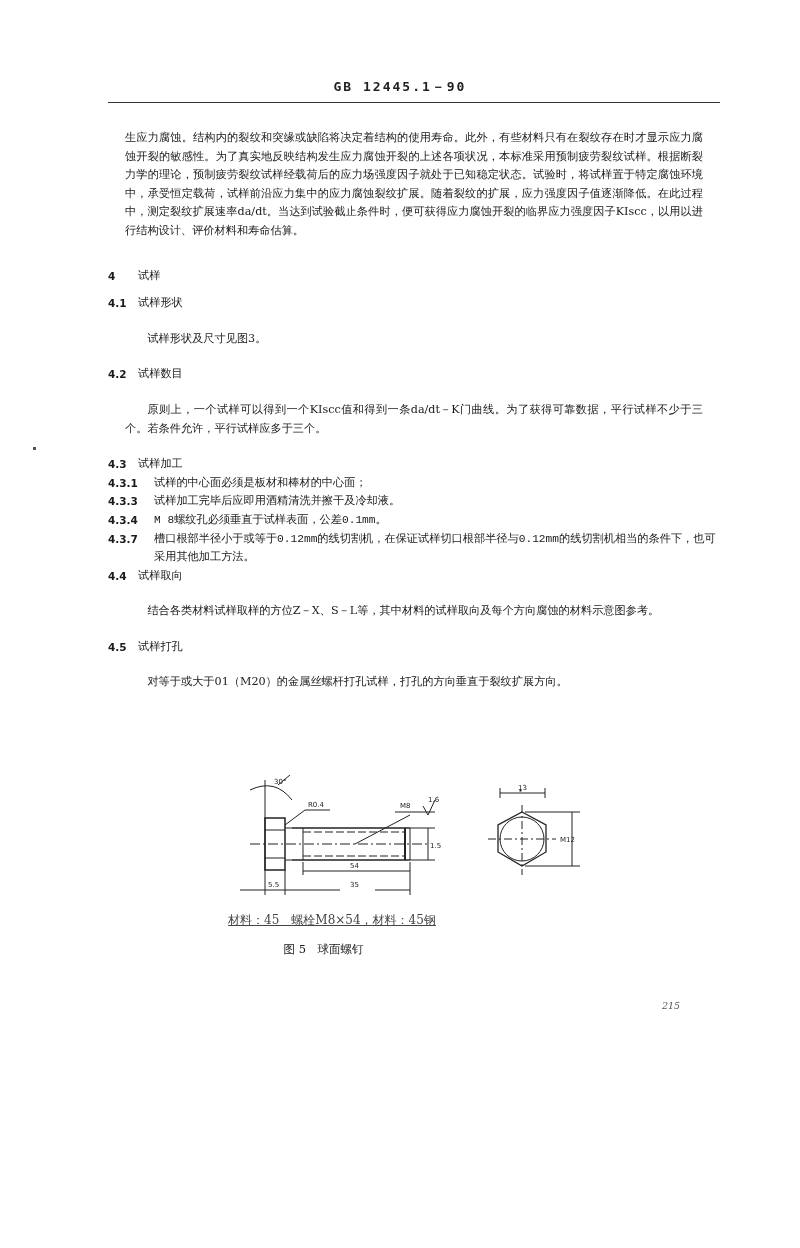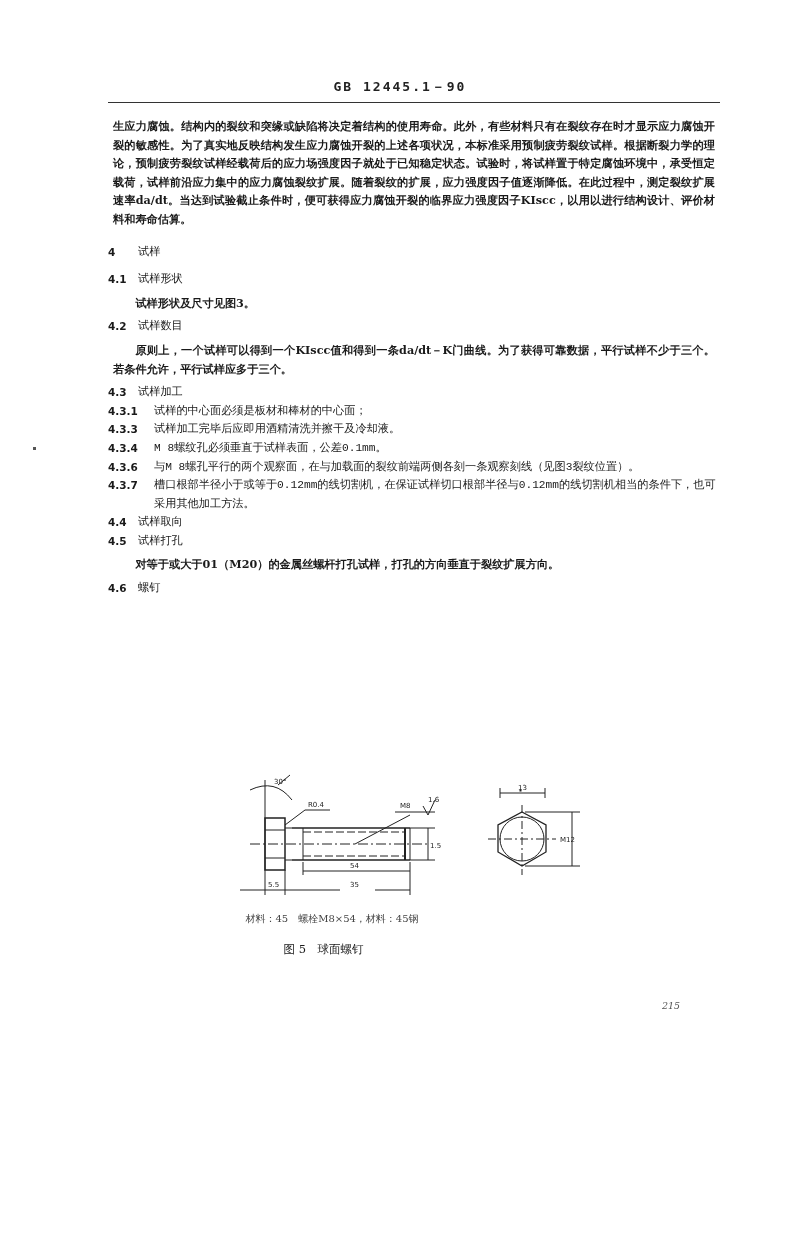--- a/index.html
+++ b/index.html
@@ -1,29 +1,29 @@
 <!DOCTYPE html>
 <html><head>
 <meta charset="utf-8">
 <style>
   html,body{margin:0;padding:0;background:#ffffff;}
   body{width:800px;height:1248px;position:relative;overflow:hidden;font-family:"DejaVu Serif","Liberation Serif",serif;color:#1a1a1a;}
   .page{position:absolute;left:0;top:0;width:800px;height:1248px;padding-left:12px;}
   .header{position:absolute;left:0;top:78px;width:800px;text-align:center;font-family:"DejaVu Sans Mono","Liberation Mono",monospace;font-size:13px;font-weight:bold;letter-spacing:2px;color:#222;}
   .rule{position:absolute;left:108px;top:102px;width:612px;height:1px;background:#333;}
   .body-text{position:absolute;left:108px;top:112px;width:612px;font-size:11.2px;line-height:18.6px;}
-  .para{margin:5px;text-align:justify;text-justify:inter-ideograph;font-weight:bold;}
+  .para{margin:17px;text-align:justify;text-justify:inter-ideograph;}
   .indent{text-indent:2em;}
   .sec{margin:0;display:flex;}
   .sec .num{display:inline-block;min-width:46px;font-family:"DejaVu Sans","Liberation Sans",sans-serif;font-weight:bold;font-size:10.5px;}
   .sec.lvl1 .num{min-width:30px;}
   .sec .ttl{font-weight:normal;font-family:Liberation Mono, monospace;}
   .gap{height:9px;}
   .figure{position:absolute;left:230px;top:770px;width:380px;height:140px;}
-  .fig-note{position:absolute;left:0;top:912px;width:664px;text-align:center;font-size:10px;color:#444;}
+  .fig-note{position:absolute;left:0;top:912px;width:664px;text-align:center;font-size:12px;color:#444;text-decoration:underline;}
   .fig-caption{position:absolute;left:0;top:942px;width:647px;text-align:center;font-size:11.5px;}
   .page-no{position:absolute;left:662px;top:1000px;font-size:9.5px;color:#555;font-style:italic;}
   .mark{position:absolute;left:33px;top:447px;width:3px;height:3px;background:#555;}
 </style>
 </head>
 <body>
 
 <div class="page">
 
   <div class="header">GB 12445.1－90</div>
@@ -62,43 +62,36 @@
     </p>
     <p class="sec">
       <span class="num">4.3.3</span>
       <span class="ttl">试样加工完毕后应即用酒精清洗并擦干及冷却液。</span>
     </p>
     <p class="sec">
       <span class="num">4.3.4</span>
       <span class="ttl">M 8螺纹孔必须垂直于试样表面，公差0.1mm。</span>
     </p>
     <p class="sec">
-      <span class="num">4.3.6</span>
-      <span class="ttl">与M 8螺孔平行的两个观察面，在与加载面的裂纹前端两侧各刻一条观察刻线（见图3裂纹位置）。</span>
-    </p>
-    <p class="sec">
       <span class="num">4.3.7</span>
       <span class="ttl">槽口根部半径小于或等于0.12mm的线切割机，在保证试样切口根部半径与0.12mm的线切割机相当的条件下，也可采用其他加工方法。</span>
     </p>
 
     <p class="sec lvl1">
       <span class="num">4.4</span>
       <span class="ttl">试样取向</span>
     </p>
+    <p class="para indent">结合各类材料试样取样的方位Z－X、S－L等，其中材料的试样取向及每个方向腐蚀的材料示意图参考。</p>
 
     <p class="sec lvl1">
       <span class="num">4.5</span>
       <span class="ttl">试样打孔</span>
     </p>
     <p class="para indent">对等于或大于01（M20）的金属丝螺杆打孔试样，打孔的方向垂直于裂纹扩展方向。</p>
 
-    <p class="sec lvl1">
-      <span class="num">4.6</span>
-      <span class="ttl">螺钉</span>
-    </p>
   </div>
 
   <svg class="figure" viewBox="0 0 380 140" width="380" height="140">
     <g stroke="#222" fill="none" stroke-width="1">
 
       <line x1="35" y1="10" x2="35" y2="125"></line>
       <path d="M20 20 Q 45 8 62 30"></path>
       <line x1="48" y1="15" x2="60" y2="5"></line>
       <rect x="35" y="48" width="20" height="52" stroke-width="1.5"></rect>
       <line x1="35" y1="60" x2="55" y2="60"></line>

